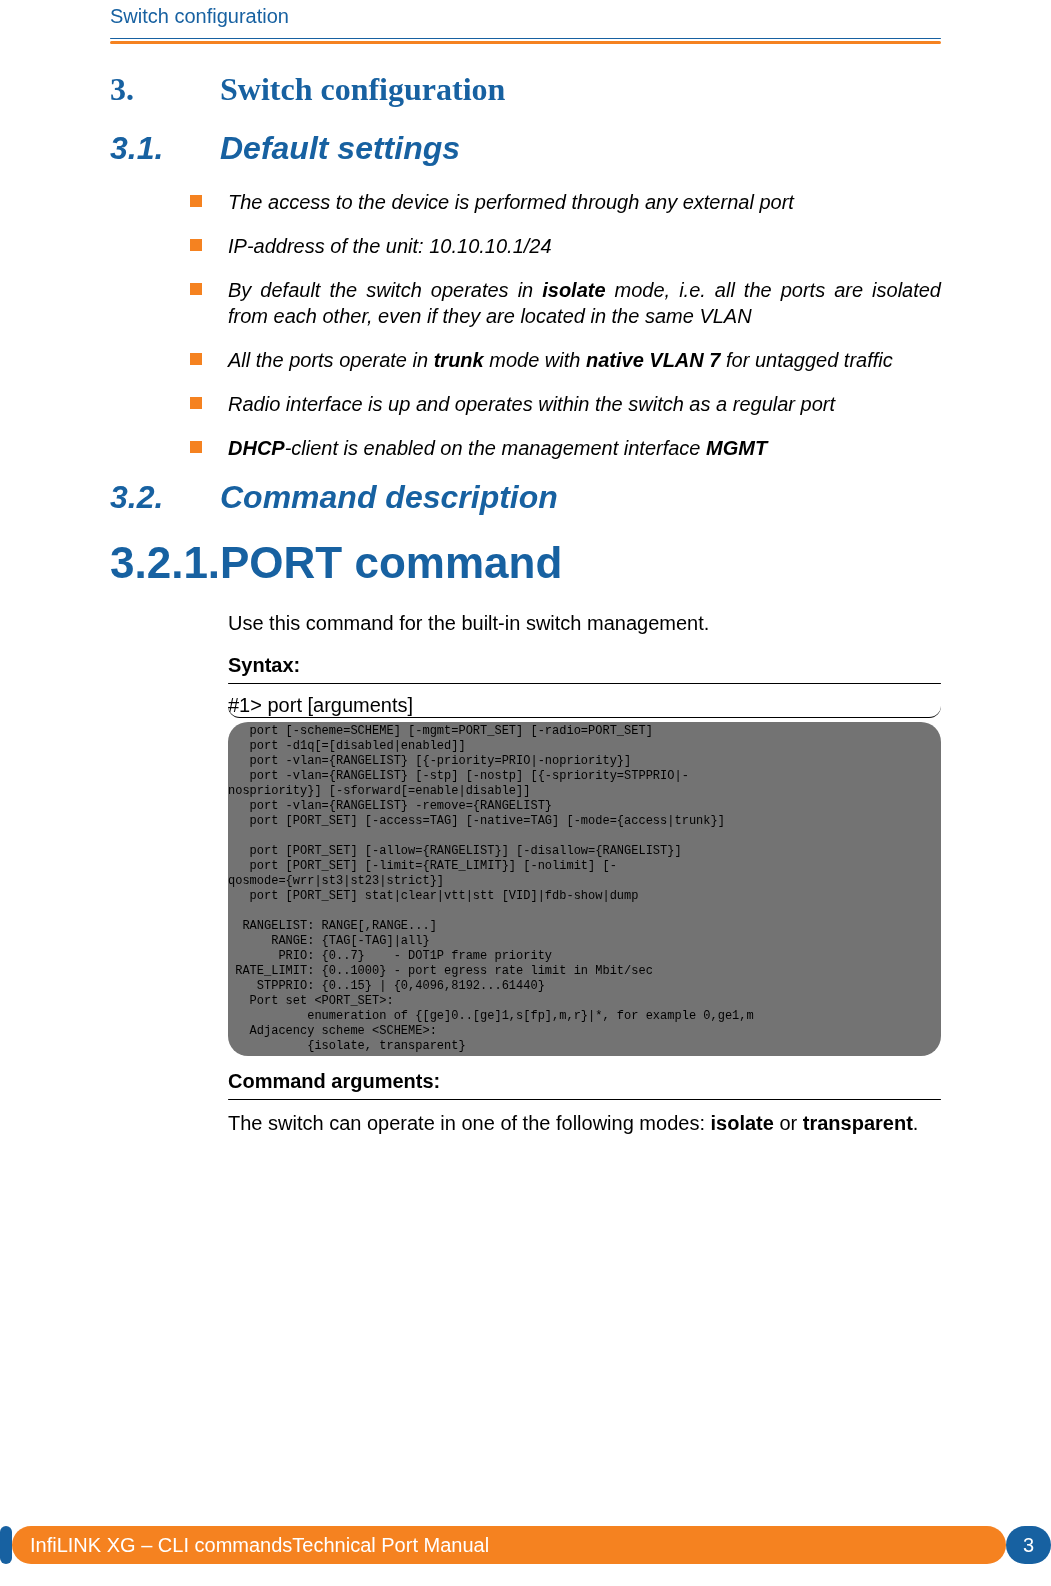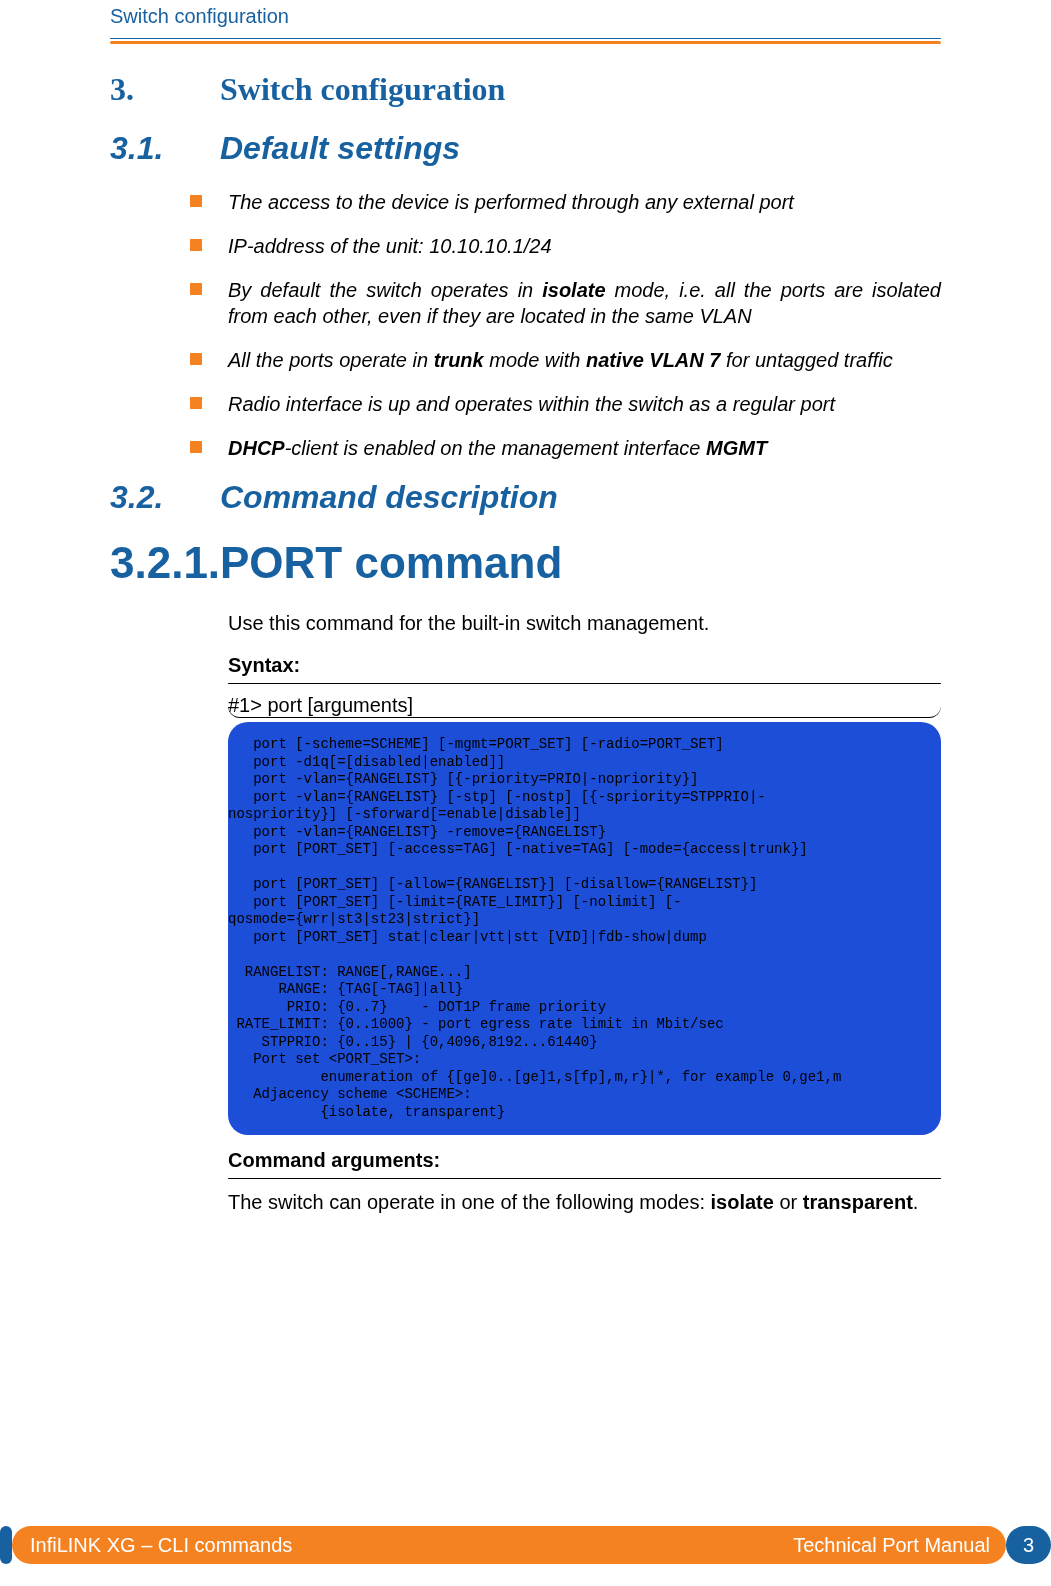--- a/index.html
+++ b/index.html
@@ -107,48 +107,48 @@
       border-top: 1px solid #000;
       margin: 0 0 10px 118px;
     }
     .prompt-line {
       font-size: 20px;
       color: #000;
       margin: 0 0 4px 118px;
       border-bottom: 1px solid #000;
     }
     .code-block {
-      background: #1d4ed8;
+      background: #737373;
       font-family: 'Courier New', Courier, monospace;
-      font-size: 14px;
+      font-size: 12px;
       color: #000;
       white-space: pre;
       margin: 0 0 14px 118px;
-      padding: 14px 0;
+      padding: 2px 0;
       line-height: 1.25;
     }
     .footer-bar {
       position: absolute;
       left: 0;
       bottom: 22px;
       width: 100%;
       height: 38px;
       display: flex;
       align-items: stretch;
     }
     .footer-blue-left {
       width: 12px;
       background: #1761a1;
     }
     .footer-orange {
       flex: 1;
       background: #f58220;
       display: flex;
       align-items: center;
-      justify-content: space-between;
+      justify-content: flex-start;
       padding: 0 16px 0 18px;
       color: #fff;
       font-size: 20px;
     }
     .footer-blue-right {
       width: 45px;
       background: #1761a1;
       display: flex;
       align-items: center;
       justify-content: center;

